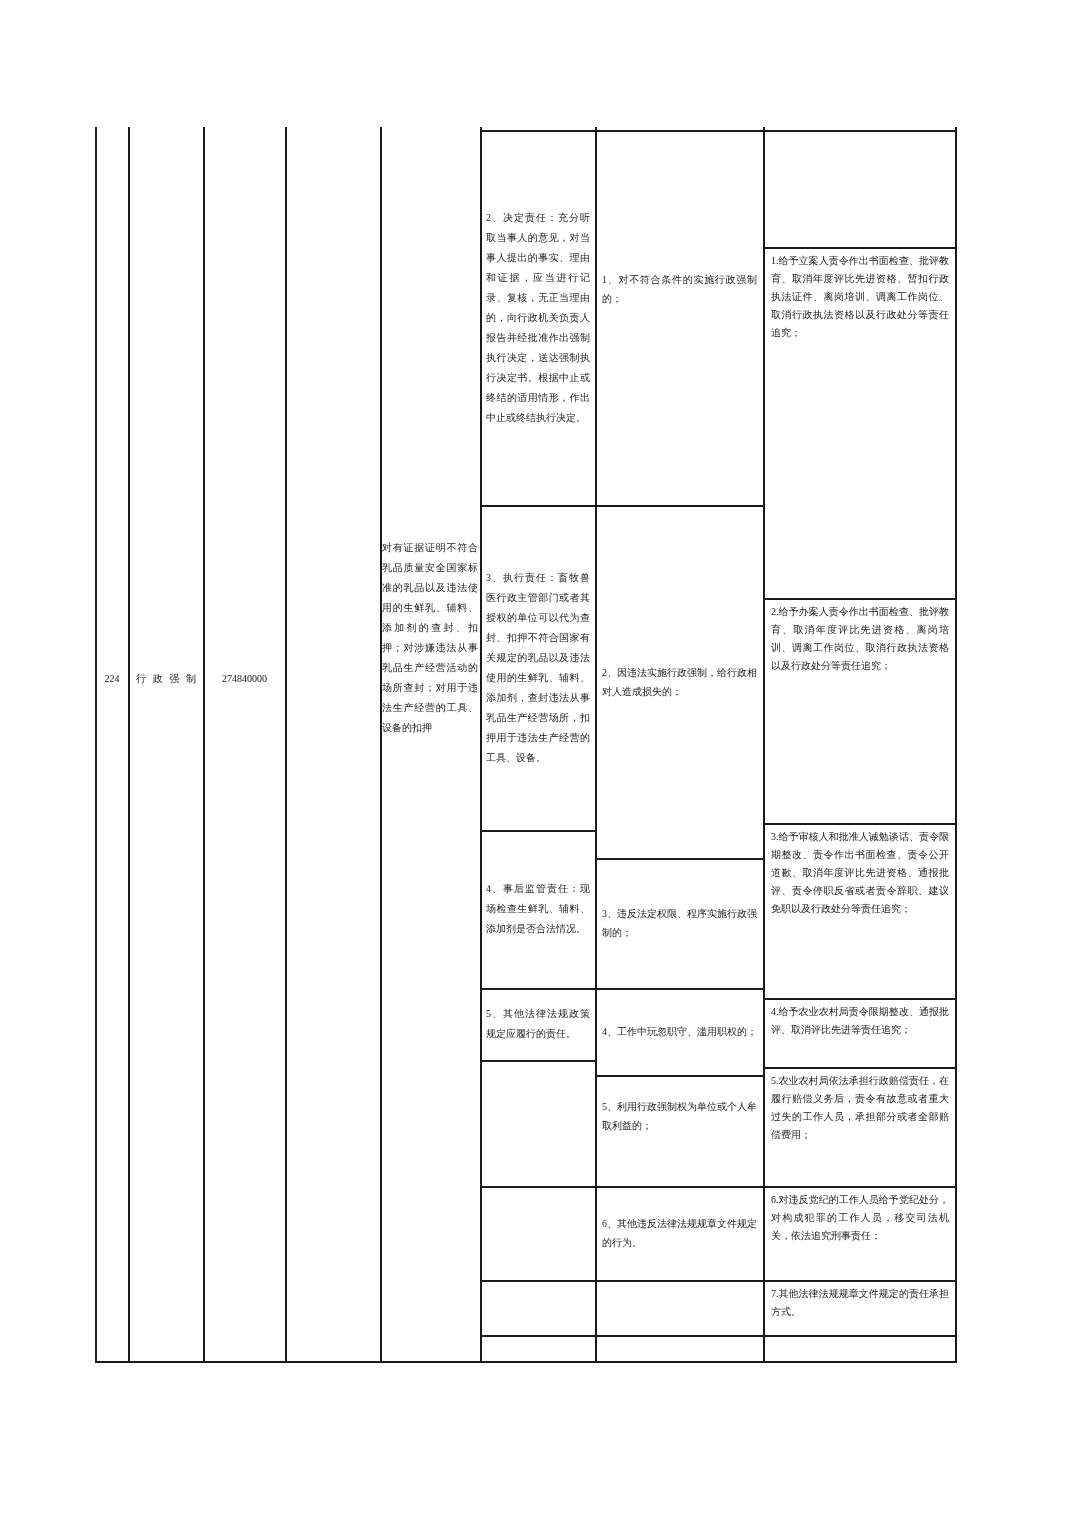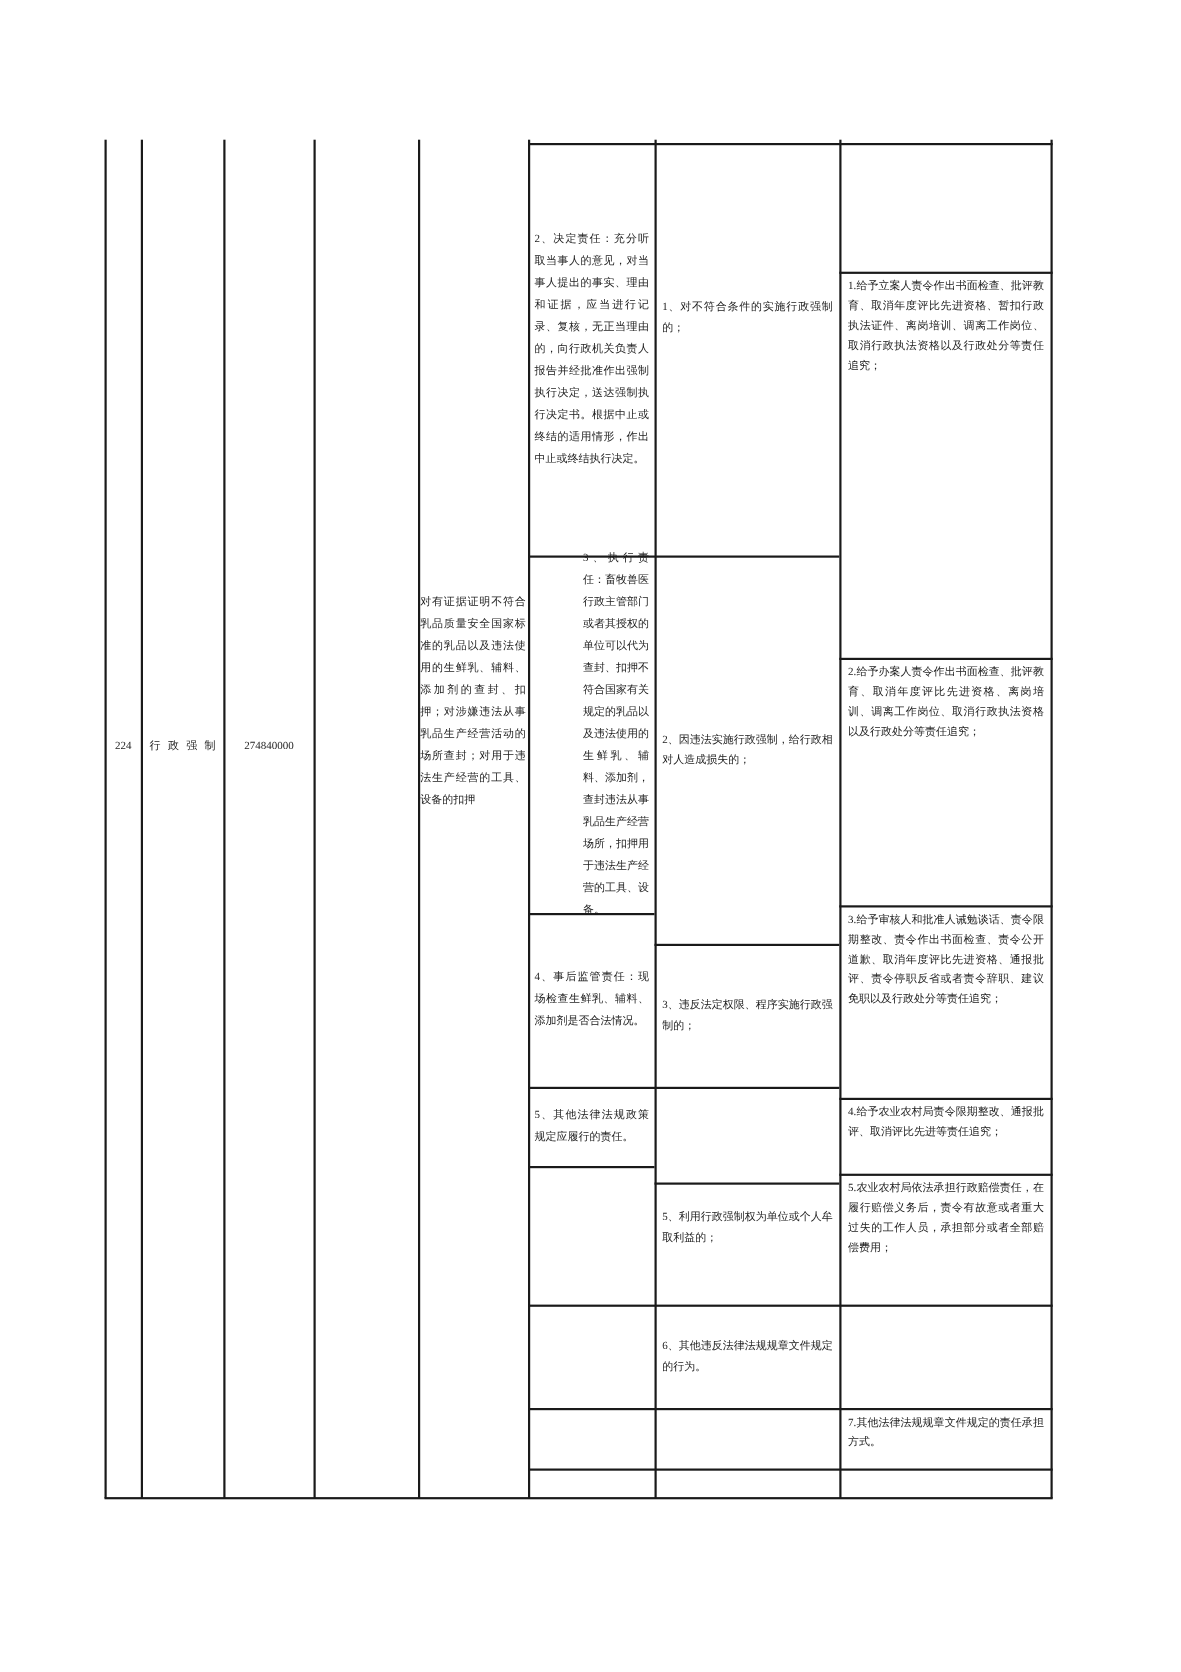--- a/index.html
+++ b/index.html
@@ -78,38 +78,41 @@
 
   <div class="cell" style="left:287px;top:127px;width:92px;height:1102px;"></div>
 
   <div class="cell desc" style="left:382px;top:538px;width:96px;">
     <div class="txt">对有证据证明不符合乳品质量安全国家标准的乳品以及违法使用的生鲜乳、辅料、添加剂的查封、扣押；对涉嫌违法从事乳品生产经营活动的场所查封；对用于违法生产经营的工具、设备的扣押</div>
   </div>
 
   <div class="cell vcenter steps pad4" style="left:482px;top:131px;width:112px;height:373px;">
     <div class="txt">2、决定责任：充分听取当事人的意见，对当事人提出的事实、理由和证据，应当进行记录、复核，无正当理由的，向行政机关负责人报告并经批准作出强制执行决定，送达强制执行决定书。根据中止或终结的适用情形，作出中止或终结执行决定。</div>
   </div>
-  <div class="cell vcenter steps pad4" style="left:482px;top:506px;width:112px;height:323px;padding-left:44px;">
+  <div class="cell vcenter steps pad4" style="left:482px;top:506px;width:112px;height:323px;">
     <div class="txt">3、执行责任：畜牧兽医行政主管部门或者其授权的单位可以代为查封、扣押不符合国家有关规定的乳品以及违法使用的生鲜乳、辅料、添加剂，查封违法从事乳品生产经营场所，扣押用于违法生产经营的工具、设备。</div>
   </div>
   <div class="cell vcenter steps pad4" style="left:482px;top:831px;width:112px;height:156px;">
     <div class="txt">4、事后监管责任：现场检查生鲜乳、辅料、添加剂是否合法情况。</div>
   </div>
   <div class="cell vcenter steps pad4" style="left:482px;top:989px;width:112px;height:70px;border-radius:23px;">
     <div class="txt">5、其他法律法规政策规定应履行的责任。</div>
   </div>
 
   <div class="cell vcenter pad5" style="left:597px;top:131px;width:165px;height:316px;">
     <div class="txt">1、对不符合条件的实施行政强制的；</div>
   </div>
   <div class="cell vcenter pad5" style="left:597px;top:506px;width:165px;height:351px;">
     <div class="txt">2、因违法实施行政强制，给行政相对人造成损失的；</div>
   </div>
   <div class="cell vcenter pad5" style="left:597px;top:859px;width:165px;height:128px;">
     <div class="txt">3、违反法定权限、程序实施行政强制的；</div>
+  </div>
+  <div class="cell vcenter pad5" style="left:597px;top:989px;width:165px;height:85px;">
+    <div class="txt">4、工作中玩忽职守、滥用职权的；</div>
   </div>
   <div class="cell vcenter pad5" style="left:597px;top:1076px;width:165px;height:80px;">
     <div class="txt">5、利用行政强制权为单位或个人牟取利益的；</div>
   </div>
   <div class="cell vcenter pad5" style="left:597px;top:1187px;width:165px;height:92px;">
     <div class="txt">6、其他违反法律法规规章文件规定的行为。</div>
   </div>
 
   <div class="cell measure" style="left:765px;top:248px;width:190px;height:349px;">
     <div class="txt">1.给予立案人责令作出书面检查、批评教育、取消年度评比先进资格、暂扣行政执法证件、离岗培训、调离工作岗位、取消行政执法资格以及行政处分等责任追究；</div>
@@ -119,17 +122,20 @@
   </div>
   <div class="cell measure" style="left:765px;top:824px;width:190px;height:173px;">
     <div class="txt">3.给予审核人和批准人诫勉谈话、责令限期整改、责令作出书面检查、责令公开道歉、取消年度评比先进资格、通报批评、责令停职反省或者责令辞职、建议免职以及行政处分等责任追究；</div>
   </div>
   <div class="cell measure" style="left:765px;top:999px;width:190px;height:67px;">
     <div class="txt">4.给予农业农村局责令限期整改、通报批评、取消评比先进等责任追究；</div>
   </div>
   <div class="cell measure" style="left:765px;top:1068px;width:190px;height:133px;">
     <div class="txt">5.农业农村局依法承担行政赔偿责任，在履行赔偿义务后，责令有故意或者重大过失的工作人员，承担部分或者全部赔偿费用；</div>
   </div>
+  <div class="cell measure" style="left:765px;top:1187px;width:190px;height:92px;">
+    <div class="txt">6.对违反党纪的工作人员给予党纪处分，对构成犯罪的工作人员，移交司法机关，依法追究刑事责任；</div>
+  </div>
   <div class="cell measure" style="left:765px;top:1281px;width:190px;height:53px;">
     <div class="txt">7.其他法律法规规章文件规定的责任承担方式。</div>
   </div>
 
 </div>
 
 </body></html>

